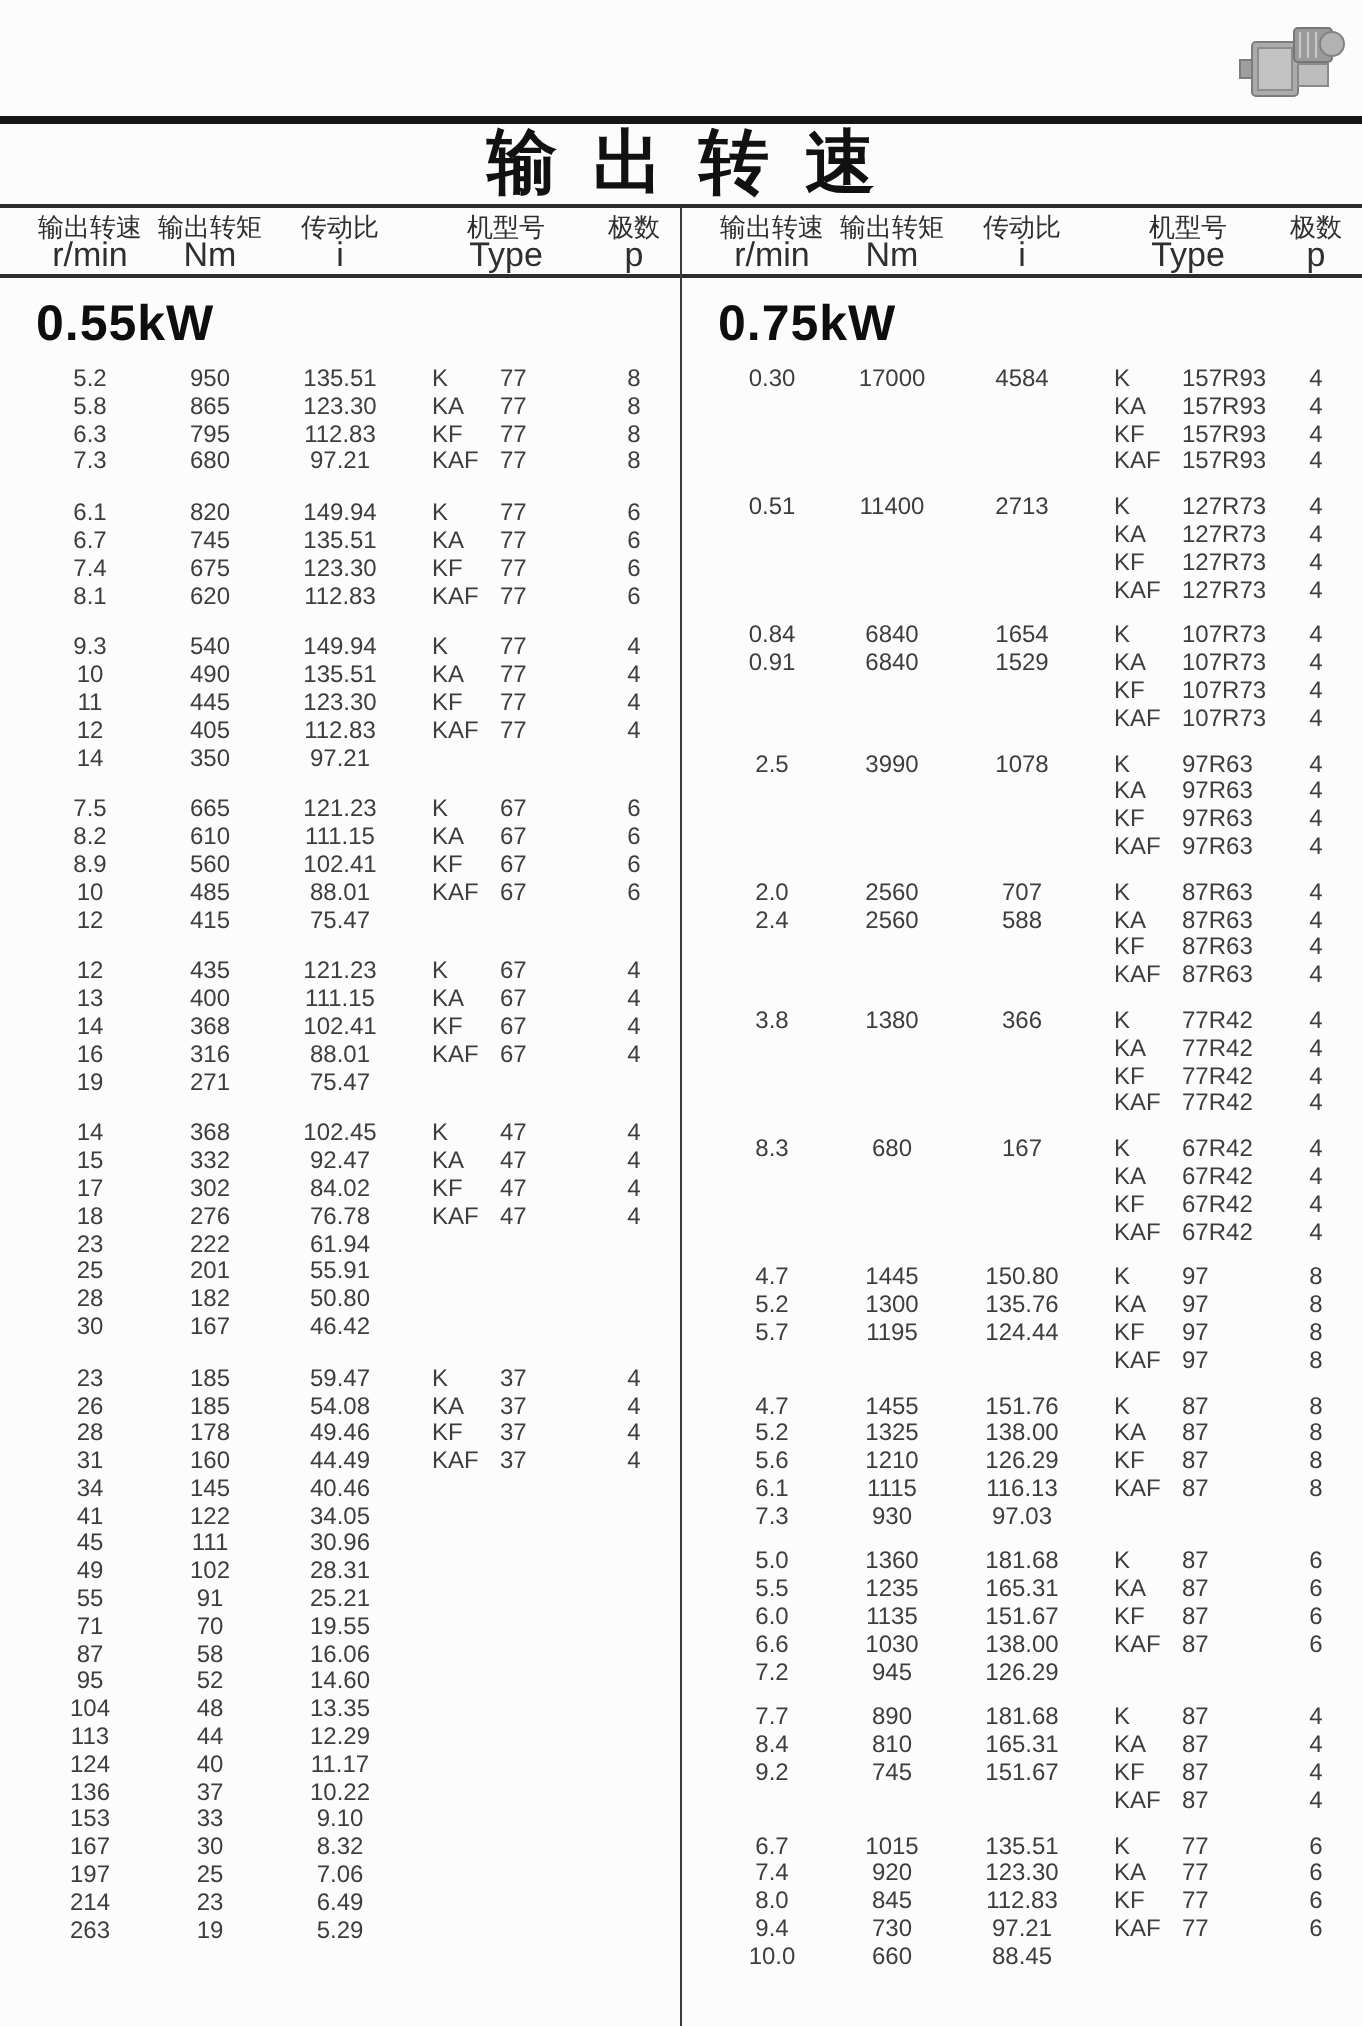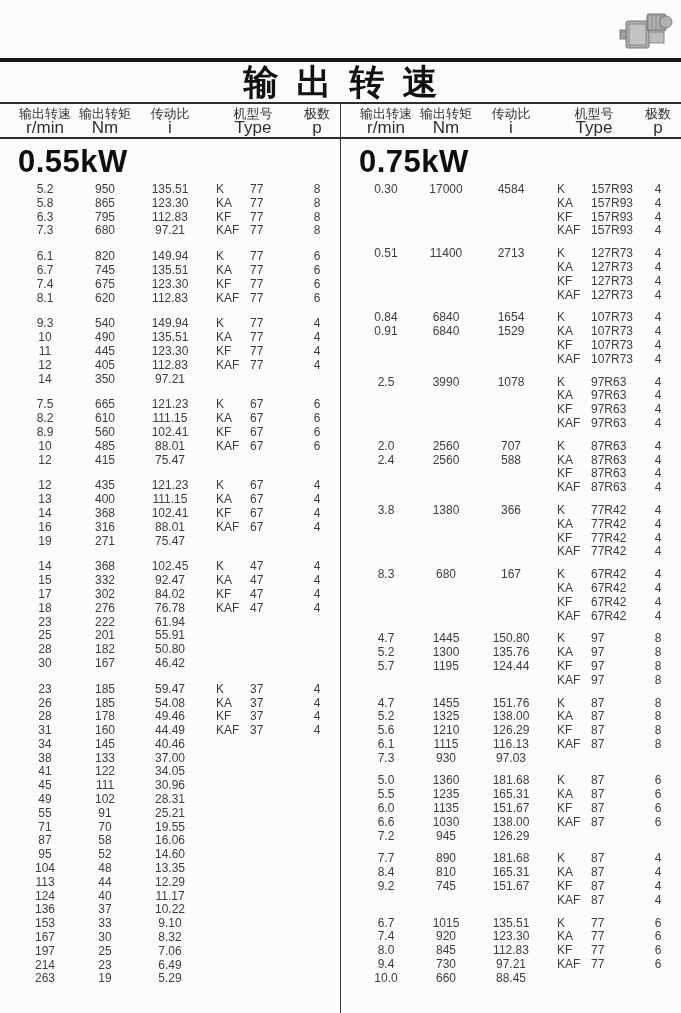--- a/index.html
+++ b/index.html
@@ -30,21 +30,21 @@
   .col-header{
     display:grid;
     grid-template-columns:62px 58px 72px 94px 34px;
     padding:3px 0 3px 14px;
     border-bottom:2px solid #2e2e2e;
   }
   .h{text-align:center;}
   .hl{display:block;font-size:13px;line-height:14px;color:#2f2f2f;}
   .hu{display:block;font-size:17px;line-height:13px;color:#2f2f2f;}
   .power-label{
-    font-size:31px;line-height:28px;font-weight:bold;color:#0e0e0e;
+    font-size:25px;line-height:28px;font-weight:bold;color:#0e0e0e;
     margin:9px 0 7px 18px;letter-spacing:0.5px;
   }
   .group{margin-bottom:12px;}
   .half.right .group{margin-bottom:9px;}
   .row{
     display:grid;
     grid-template-columns:62px 58px 72px 94px 34px;
     padding-left:14px;
     height:13.8px;
     font-size:12px;line-height:13.8px;
@@ -472,30 +472,20 @@
               <span class="cell">34</span>
               <span class="cell">145</span>
               <span class="cell">40.46</span>
               <span class="cell type">
                 <span class="tp"></span>
                 <span class="tm"></span>
               </span>
               <span class="cell"></span>
             </div>
             <div class="row">
-              <span class="cell">38</span>
-              <span class="cell">133</span>
-              <span class="cell">37.00</span>
-              <span class="cell type">
-                <span class="tp"></span>
-                <span class="tm"></span>
-              </span>
-              <span class="cell"></span>
-            </div>
-            <div class="row">
               <span class="cell">41</span>
               <span class="cell">122</span>
               <span class="cell">34.05</span>
               <span class="cell type">
                 <span class="tp"></span>
                 <span class="tm"></span>
               </span>
               <span class="cell"></span>
             </div>
             <div class="row">

